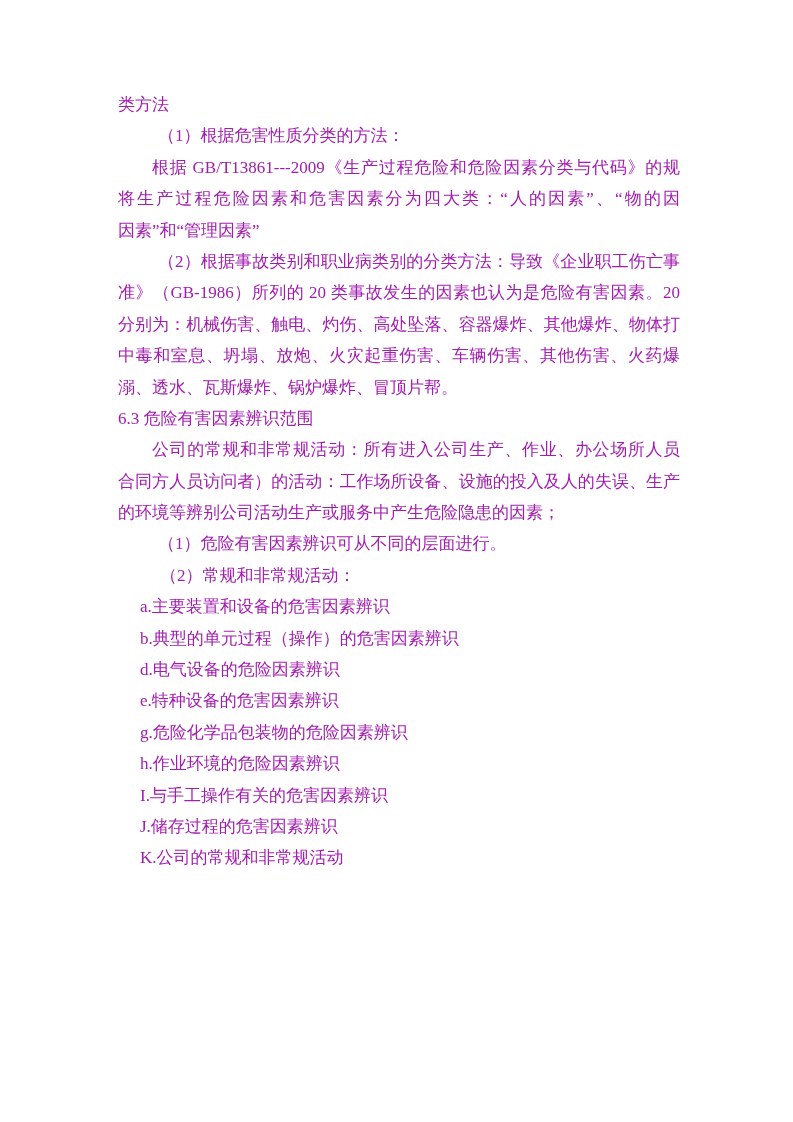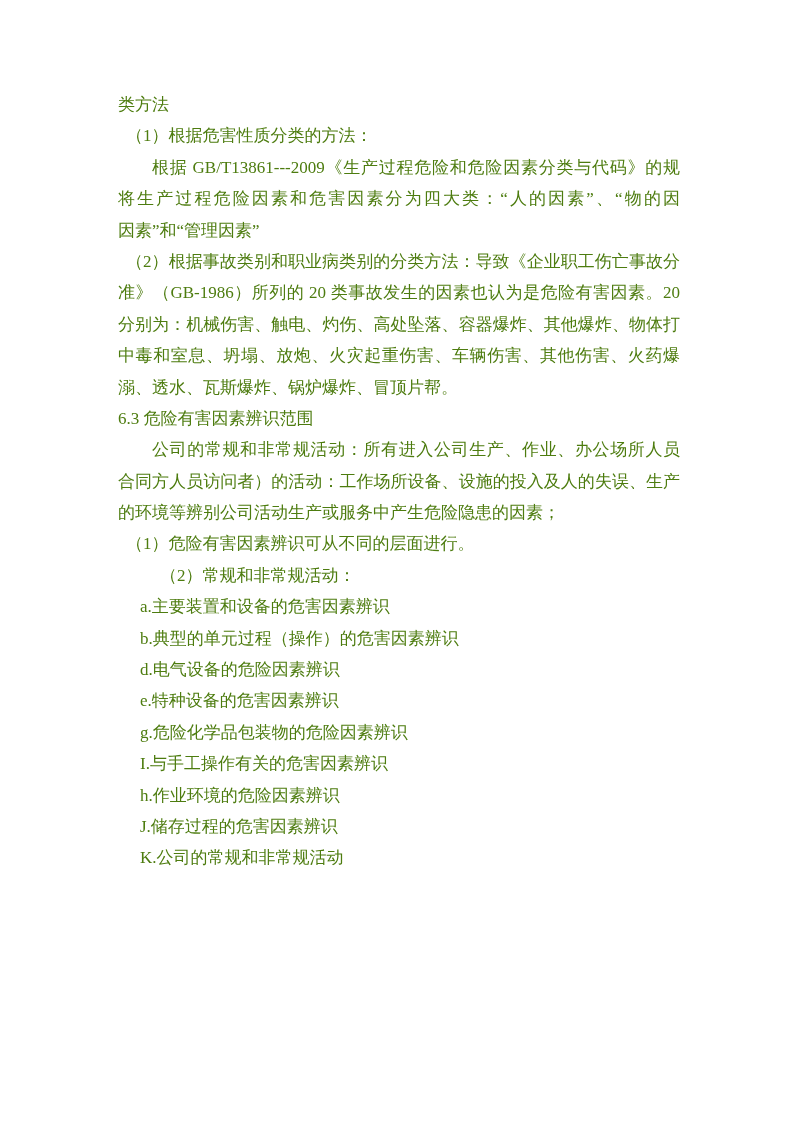--- a/index.html
+++ b/index.html
@@ -29,29 +29,29 @@
     text-align: left;
   }
   
   .line.j {
     text-align: justify;
     text-align-last: justify;
     text-justify: inter-character;
   }
   
   .ind-flush  { padding-left: 0; }
-  .ind-item   { padding-left: 8px;  }  
+  .ind-item   { padding-left: 8px; margin-left: 32px;  }  
   .ind-para   { padding-left: 34px; }  
   .ind-inner  { padding-left: 42px; }  
   .ind-letter { padding-left: 22px; }  
 </style>
 </head>
 <body>
 
-<div class="page" style="background: rgb(255, 255, 255); color: #4d7c0f; font-family: Liberation Serif, serif;">
+<div class="page" style="background: rgb(255, 255, 255); color: #a21caf; font-family: Liberation Serif, serif;">
   <div class="doc">
       <div class="line ind-flush">类方法</div>
       <div class="line ind-item">（1）根据危害性质分类的方法：</div>
       <div class="line ind-para j">根据 GB/T13861---2009《生产过程危险和危险因素分类与代码》的规定，</div>
       <div class="line ind-flush j">将生产过程危险因素和危害因素分为四大类：“人的因素”、“物的因素”、“环境</div>
       <div class="line ind-flush">因素”和“管理因素”</div>
       <div class="line ind-item j">（2）根据事故类别和职业病类别的分类方法：导致《企业职工伤亡事故分类标</div>
       <div class="line ind-flush j">准》（GB-1986）所列的 20 类事故发生的因素也认为是危险有害因素。20 类事故</div>
       <div class="line ind-flush j">分别为：机械伤害、触电、灼伤、高处坠落、容器爆炸、其他爆炸、物体打击、</div>
       <div class="line ind-flush j">中毒和室息、坍塌、放炮、火灾起重伤害、车辆伤害、其他伤害、火药爆炸、淹</div>
@@ -60,18 +60,18 @@
       <div class="line ind-para j">公司的常规和非常规活动：所有进入公司生产、作业、办公场所人员（包括</div>
       <div class="line ind-flush j">合同方人员访问者）的活动：工作场所设备、设施的投入及人的失误、生产作业</div>
       <div class="line ind-flush">的环境等辨别公司活动生产或服务中产生危险隐患的因素；</div>
       <div class="line ind-item">（1）危险有害因素辨识可从不同的层面进行。</div>
       <div class="line ind-inner">（2）常规和非常规活动：</div>
       <div class="line ind-letter">a.主要装置和设备的危害因素辨识</div>
       <div class="line ind-letter">b.典型的单元过程（操作）的危害因素辨识</div>
       <div class="line ind-letter">d.电气设备的危险因素辨识</div>
       <div class="line ind-letter">e.特种设备的危害因素辨识</div>
       <div class="line ind-letter">g.危险化学品包装物的危险因素辨识</div>
+      <div class="line ind-letter">h.作业环境的危险因素辨识</div>
       <div class="line ind-letter">I.与手工操作有关的危害因素辨识</div>
-      <div class="line ind-letter">h.作业环境的危险因素辨识</div>
       <div class="line ind-letter">J.储存过程的危害因素辨识</div>
       <div class="line ind-letter">K.公司的常规和非常规活动</div>
     </div>
 </div>
 
 </body></html>

